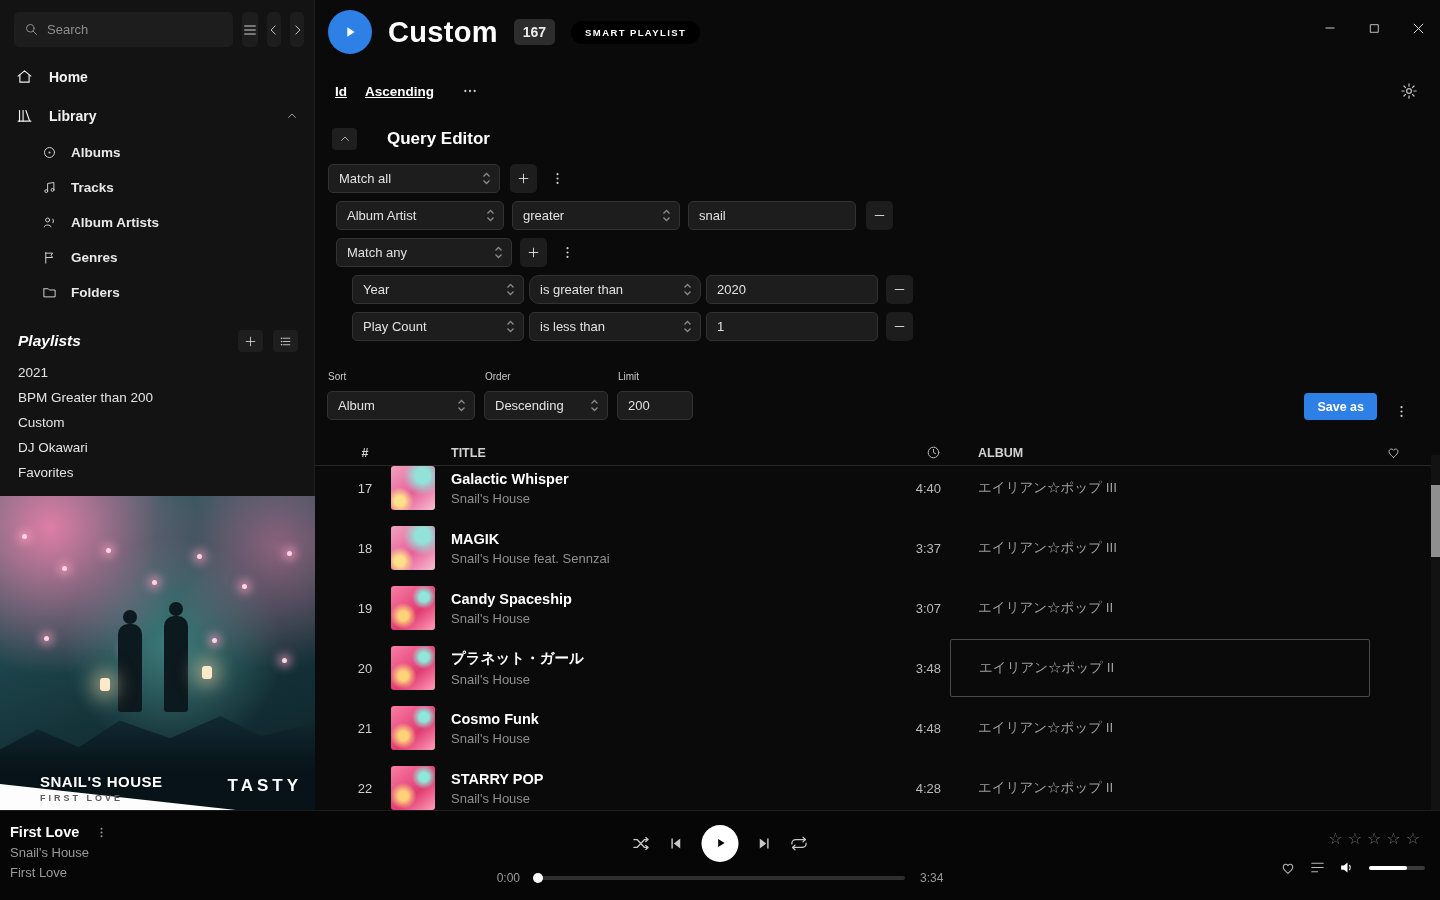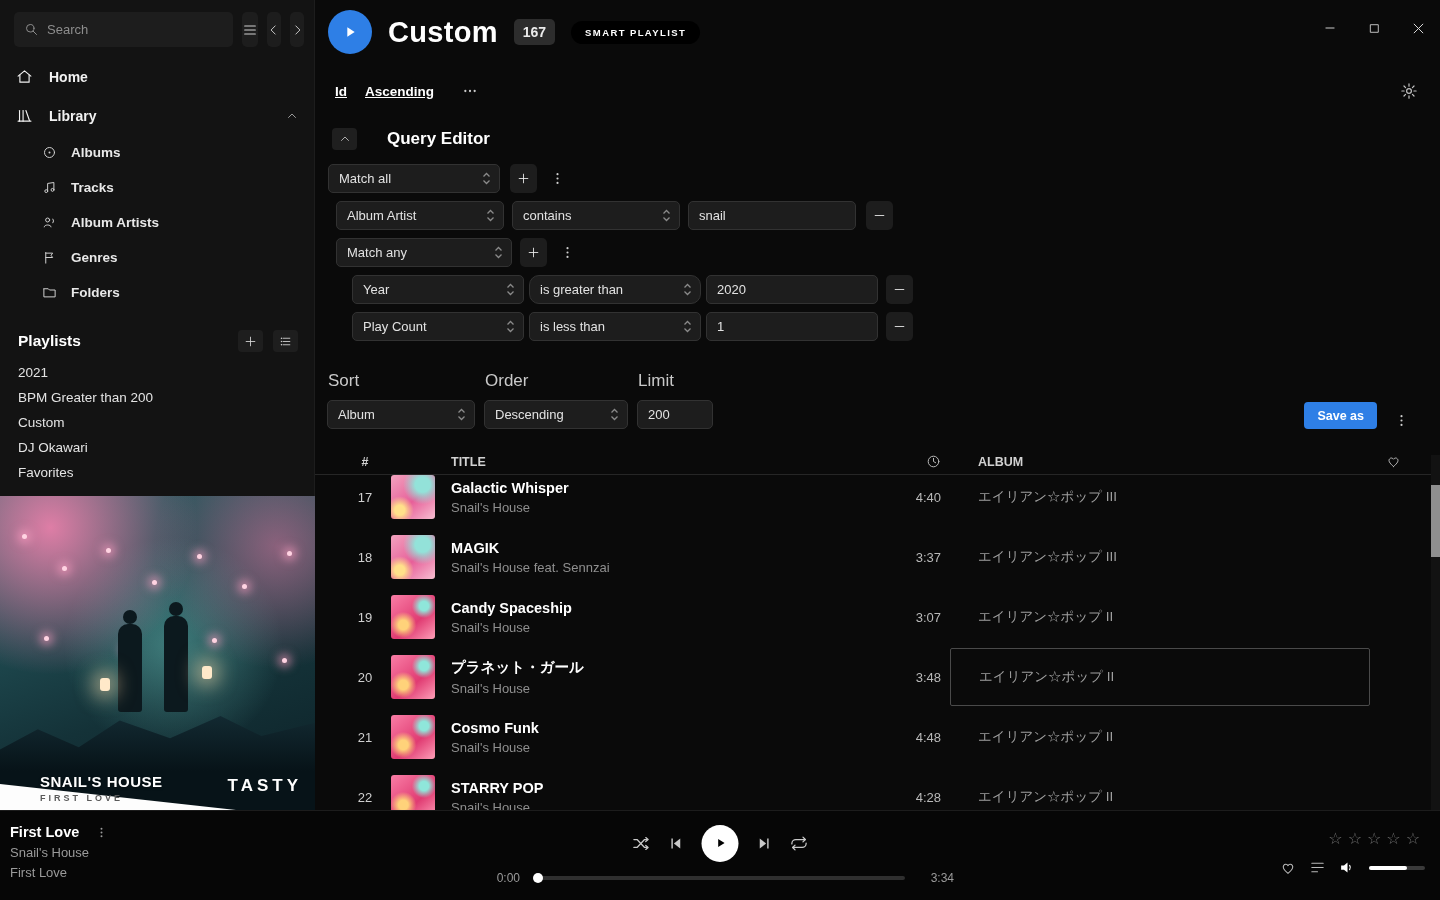--- a/index.html
+++ b/index.html
@@ -17,21 +17,21 @@
   .sb-topbar { display:flex; gap:9px; padding:12px 14px 10px 14px; align-items:center; }
   .sb-search { flex:0 0 162px; height:35px; background:#1d1d1d; border-radius:5px; display:flex; align-items:center; padding:0 10px; gap:8px; color:#8d8d8d; }
   .sb-search input { flex:1; min-width:0; background:transparent; border:none; outline:none; color:#ffffff; font-size:13px; font-family:inherit; }
   .sb-search input::placeholder { color:#8d8d8d; }
   .icon-btn { width:32px; height:35px; background:#1d1d1d; border-radius:5px; display:flex; align-items:center; justify-content:center; color:#cfcfcf; cursor:pointer; }
   .nav-item { display:flex; align-items:center; gap:16px; height:39px; padding:0 16px; font-weight:700; font-size:14px; color:#f2f2f2; cursor:pointer; }
   .nav-item .chev { margin-left:auto; color:#bdbdbd; }
   .lib-item { display:flex; align-items:center; gap:14px; height:35px; padding-left:42px; font-weight:700; font-size:13.5px; color:#e8e8e8; cursor:pointer; }
   .lib-item .licon { color:#cfcfcf; }
   .pl-header { display:flex; align-items:center; padding:20px 16px 8px 18px; }
-  .pl-header .pl-title { font-weight:700; font-size:15.5px; }
+  .pl-header .pl-title { font-weight:700; font-size:15.5px;font-style:italic; }
   .pl-btn { width:25px; height:22px; background:#1e1e1e; border-radius:4px; display:flex; align-items:center; justify-content:center; color:#d5d5d5; cursor:pointer; }
   .pl-item { padding:5px 18px; font-size:13.5px; color:#e3e3e3; cursor:pointer; }
 
   
   .sidebar-art { position:absolute; left:0; bottom:0; width:315px; height:314px; overflow:hidden; cursor:pointer;
     background:
       radial-gradient(circle at 16% 10%, rgba(242,130,174,.9), rgba(242,130,174,0) 38%),
       radial-gradient(circle at 88% 16%, rgba(228,118,162,.55), rgba(228,118,162,0) 32%),
       radial-gradient(circle at 55% 48%, rgba(125,225,214,.38), rgba(125,225,214,0) 46%),
       linear-gradient(160deg, #2b5e63 0%, #1d464c 38%, #143238 62%, #0c2026 100%);
@@ -69,21 +69,21 @@
   .qe-title { font-weight:700; font-size:17px; }
   .qe-row { display:flex; align-items:center; margin-top:8px; }
   .qe-row.first { margin-top:14px; }
   .sel, .inp { height:29px; background:#1d1d1d; border:1px solid #323232; border-radius:5px; display:flex; align-items:center; padding:0 8px 0 10px; font-size:13px; color:#e2e2e2; cursor:pointer; }
   .sel .spin { margin-left:auto; }
   .inp input { width:100%; background:transparent; border:none; outline:none; color:#e2e2e2; font-size:13px; font-family:inherit; }
   .sq-btn { width:27px; height:29px; background:#1d1d1d; border-radius:5px; display:flex; align-items:center; justify-content:center; color:#ededed; font-size:16px; cursor:pointer; }
   .kebab { width:20px; display:flex; justify-content:center; color:#cfcfcf; cursor:pointer; }
 
   .sort-row { display:flex; align-items:flex-end; margin-top:30px; padding:0 29px 0 12px; }
-  .field-col .f-label { font-size:17px; color:#c9c9c9; margin-bottom:9px; margin-left:1px; }
+  .field-col .f-label { font-size:10px; color:#c9c9c9; margin-bottom:9px; margin-left:1px; }
   .save-btn { margin-left:auto; height:27px; padding:0 13px; background:var(--accent,#2e7fe6); border:none; border-radius:4px; color:#fff; font-weight:700; font-size:12.5px; font-family:inherit; cursor:pointer; }
   .sort-row .kebab { margin-left:14px; }
 
   
   .thead { display:flex; align-items:center; height:26px; margin-top:20px; padding:0 24px; border-bottom:1px solid #262626; color:#d2d2d2; font-size:12.5px; font-weight:700; }
   .c-num { width:52px; text-align:center; flex:0 0 52px; }
   .c-thumb { width:60px; flex:0 0 60px; }
   .c-title { flex:1; min-width:0; }
   .c-dur { width:64px; flex:0 0 64px; text-align:right; margin-right:9px; color:#b9b9b9; }
   .c-album { width:420px; flex:0 0 420px; }
@@ -113,21 +113,21 @@
   .playerbar { position:absolute; left:0; bottom:0; width:1440px; height:90px; background:#060606; border-top:1px solid #1c1c1c; }
   .pb-left { position:absolute; left:10px; top:13px; }
   .pb-track-line { display:flex; align-items:center; gap:12px; }
   .pb-title { font-size:14.5px; font-weight:700; color:#fff; cursor:pointer; }
   .pb-sub { font-size:13px; color:#9a9a9a; margin-top:5px; cursor:pointer; }
   .pb-center { position:absolute; left:50%; top:12px; transform:translateX(-50%); display:flex; align-items:center; gap:17px; height:40px; color:#c9c9c9; }
   .pb-ctl { cursor:pointer; display:flex; align-items:center; }
   .pb-play { width:37px; height:37px; border-radius:50%; background:#fff; color:#000; display:flex; align-items:center; justify-content:center; cursor:pointer; }
   .pb-progress { position:absolute; left:50%; top:60px; transform:translateX(-50%); display:flex; align-items:center; gap:15px; }
   .pb-time { font-size:12px; color:#9a9a9a; width:34px; }
-  .pb-time.right { text-align:right; }
+  .pb-time.right { text-align:left; }
   .seek-track { width:370px; height:4px; background:#2f2f2f; border-radius:2px; position:relative; cursor:pointer; }
   .seek-knob { position:absolute; left:-2px; top:-3px; width:10px; height:10px; border-radius:50%; background:#fff; }
   .pb-stars { position:absolute; right:15px; top:18px; font-size:16px; color:#6f6f6f; letter-spacing:5px; cursor:pointer; }
   .pb-right { position:absolute; right:15px; top:48px; display:flex; align-items:center; gap:13px; color:#b9b9b9; }
   .vol-track { width:56px; height:4px; background:#3a3a3a; border-radius:2px; position:relative; cursor:pointer; }
   .vol-fill { height:100%; background:#fff; border-radius:2px; width:68%; }
 </style>
 </head>
 <body>
 
@@ -379,21 +379,21 @@
 
   <div class="qe-row" style="padding-left:21px;">
     <div class="sel" style="width:168px;">
       <span>Album Artist</span>
       <svg class="spin" width="9" height="15" viewBox="0 0 9 15">
           <path d="M1.5 5.5 L4.5 2.5 L7.5 5.5" stroke="#8a8a8a" fill="none" stroke-width="1.3"></path>
           <path d="M1.5 9.5 L4.5 12.5 L7.5 9.5" stroke="#8a8a8a" fill="none" stroke-width="1.3"></path>
         </svg>
     </div>
     <div class="sel" style="width:168px; margin-left:8px;">
-      <span>contains</span>
+      <span>greater</span>
       <svg class="spin" width="9" height="15" viewBox="0 0 9 15">
           <path d="M1.5 5.5 L4.5 2.5 L7.5 5.5" stroke="#8a8a8a" fill="none" stroke-width="1.3"></path>
           <path d="M1.5 9.5 L4.5 12.5 L7.5 9.5" stroke="#8a8a8a" fill="none" stroke-width="1.3"></path>
         </svg>
     </div>
     <div class="inp" style="width:168px; margin-left:8px;">
       <input value="snail" style="">
     </div>
     <div class="sq-btn" style="margin-left:10px;">
       <svg width="13" height="13" viewBox="0 0 24 24" class="ic" stroke-width="2">
@@ -481,21 +481,21 @@
       <div class="sel" style="width:148px;">
         <span>Album</span>
         <svg class="spin" width="9" height="15" viewBox="0 0 9 15">
             <path d="M1.5 5.5 L4.5 2.5 L7.5 5.5" stroke="#8a8a8a" fill="none" stroke-width="1.3"></path>
             <path d="M1.5 9.5 L4.5 12.5 L7.5 9.5" stroke="#8a8a8a" fill="none" stroke-width="1.3"></path>
           </svg>
       </div>
     </div>
     <div class="field-col" style="margin-right:9px;">
       <div class="f-label">Order</div>
-      <div class="sel" style="width:144px;">
+      <div class="sel" style="width:124px;">
         <span>Descending</span>
         <svg class="spin" width="9" height="15" viewBox="0 0 9 15">
             <path d="M1.5 5.5 L4.5 2.5 L7.5 5.5" stroke="#8a8a8a" fill="none" stroke-width="1.3"></path>
             <path d="M1.5 9.5 L4.5 12.5 L7.5 9.5" stroke="#8a8a8a" fill="none" stroke-width="1.3"></path>
           </svg>
       </div>
     </div>
     <div class="field-col">
       <div class="f-label">Limit</div>
       <div class="inp" style="width:76px;">

